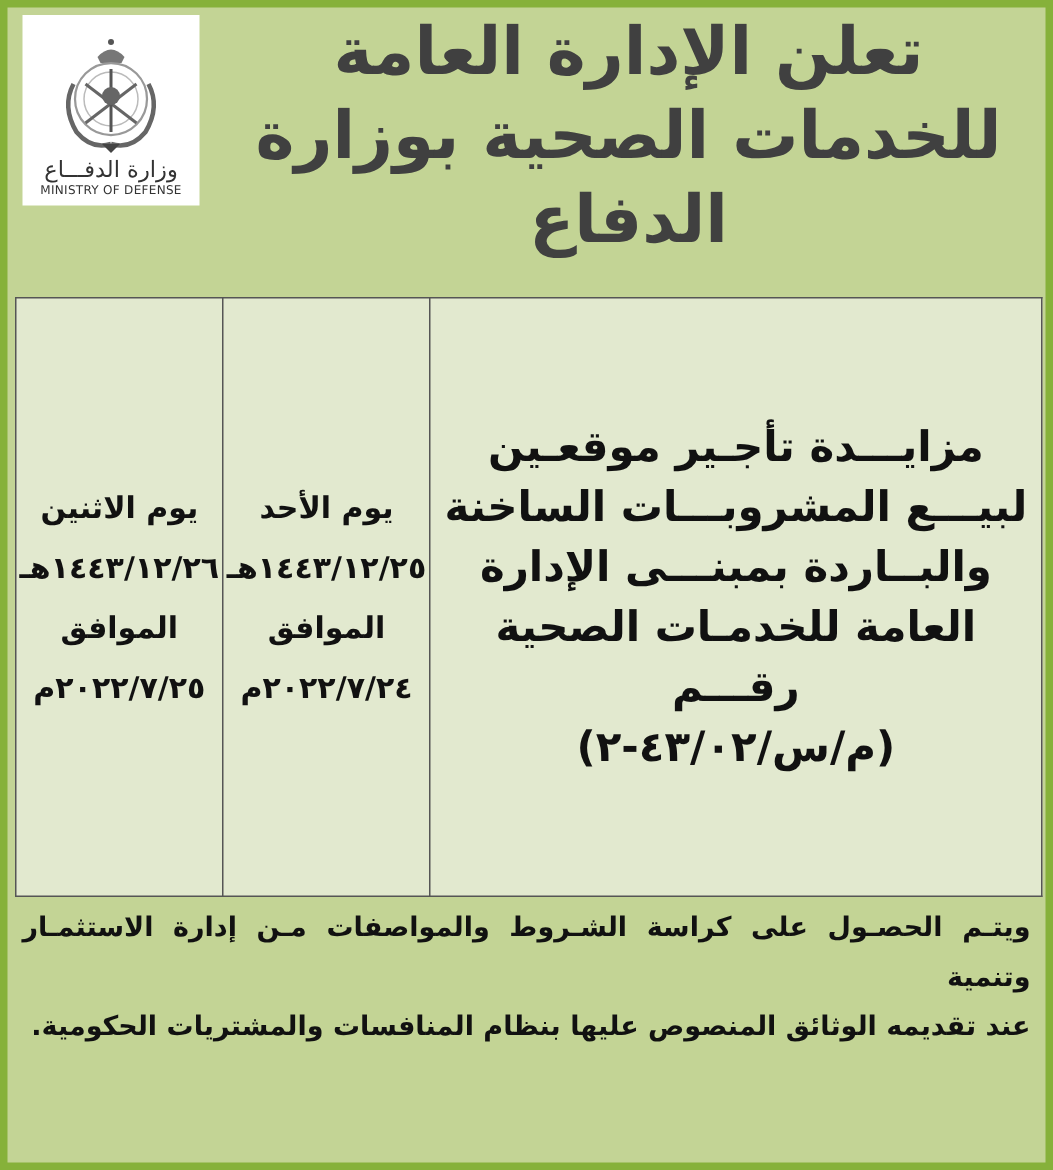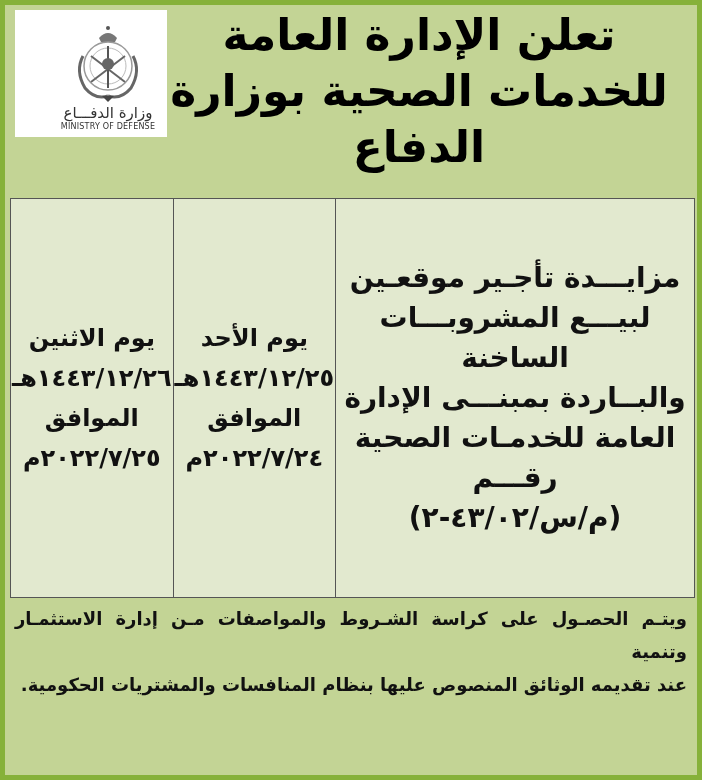--- a/index.html
+++ b/index.html
@@ -9,29 +9,29 @@
     background: #86b13a;
   }
   .page {
     position: absolute; left: 5px; top: 5px; width: 692px; height: 770px;
     background: #c3d495;
     box-sizing: border-box;
   }
   .logo {
     position: absolute; left: 10px; top: 5px; width: 118px; height: 127px;
     background: #ffffff;
-    display: flex; flex-direction: column; align-items: center; padding-left: 34px;
+    display: flex; flex-direction: column; align-items: center;
   }
   .emblem { margin-top: 6px; }
   .logo-ar { font-size: 15px; color: #333; margin-top: 0px; direction: rtl; line-height: 18px; }
   .logo-en { font-size: 8px; color: #333; letter-spacing: 0.2px; font-weight: normal; }
   .title {
     position: absolute; left: 140px; top: 2px; width: 548px;
     text-align: center; direction: rtl;
-    font-weight: bold; color: #000000; font-size: 44px; line-height: 56px;
+    font-weight: bold; color: #404040; font-size: 44px; line-height: 56px;
     font-family: "DejaVu Sans", sans-serif;
   }
   .subhead {
     position: absolute; left: 18px; top: 138px; width: 654px; height: 48px;
     border: 3px solid #86b13a; box-sizing: border-box;
     background: #c3d495;
     display: flex; align-items: center; justify-content: center;
     direction: rtl; font-size: 24px; font-weight: bold; color: #111;
   }
   table.tender {
@@ -41,21 +41,21 @@
   }
   table.tender td, table.tender th {
     border: 1.5px solid #555;
     text-align: center; vertical-align: middle; color: #111;
   }
   table.tender th { height: 96px; font-weight: bold; font-size: 19px; line-height: 34px; }
   .col-name { width: 317px; }
   .col-submit { width: 181px; }
   .col-open { width: 187px; }
   .tender-name { font-size: 28px; font-weight: bold; line-height: 40px; padding: 4px 6px; }
-  .date-cell { font-size: 24px; font-weight: bold; line-height: 40px; }
+  .date-cell { font-size: 20px; font-weight: bold; line-height: 40px; }
   .para {
     position: absolute; left: 10px; top: 597px; width: 672px;
     direction: rtl; text-align: justify; text-align-last: right;
     font-size: 18px; font-weight: bold; color: #111; line-height: 33px;
   }
   .para span { display: block; text-align: justify; text-align-last: justify; }
   .para span.last { text-align-last: right; }
 </style>
 </head>
 <body>

